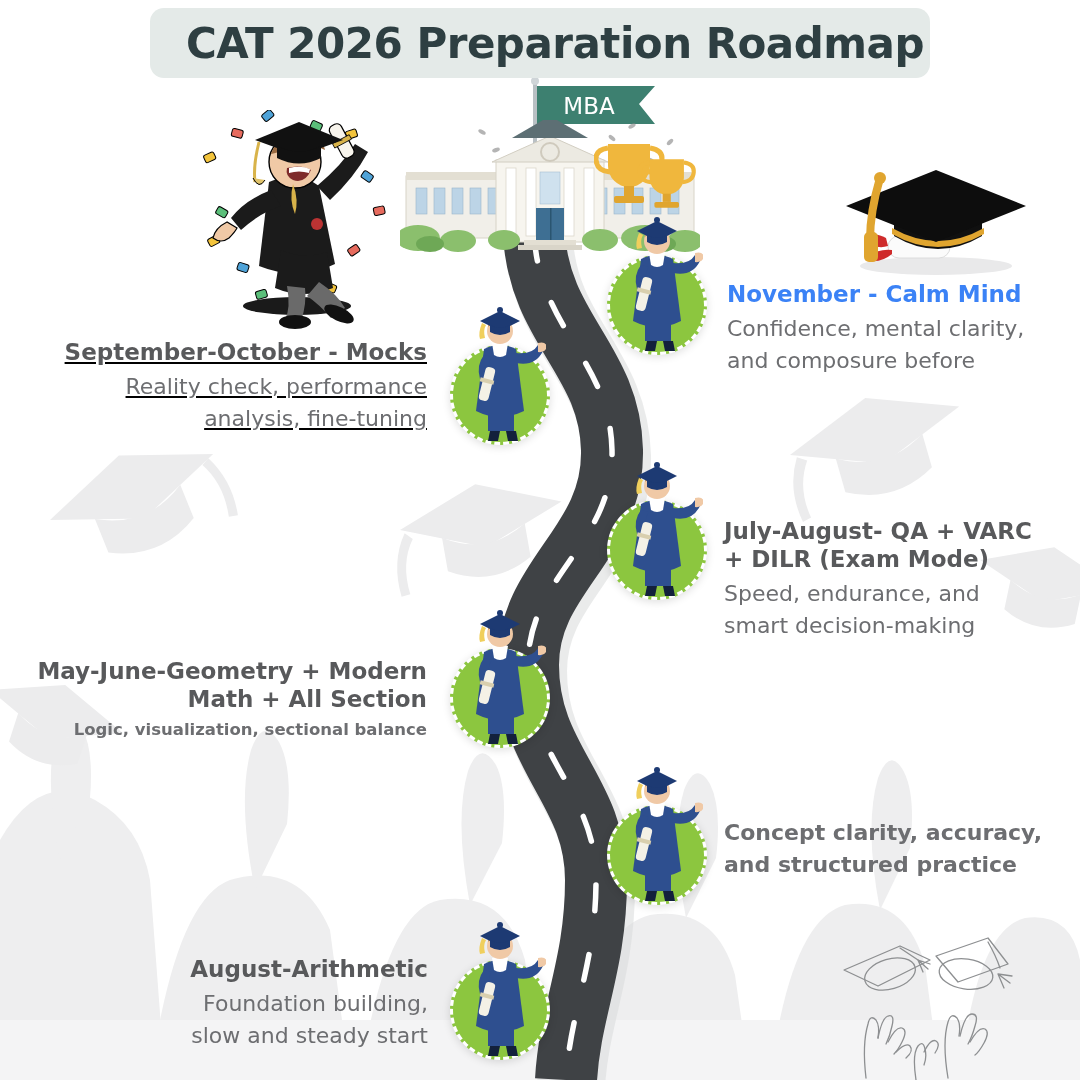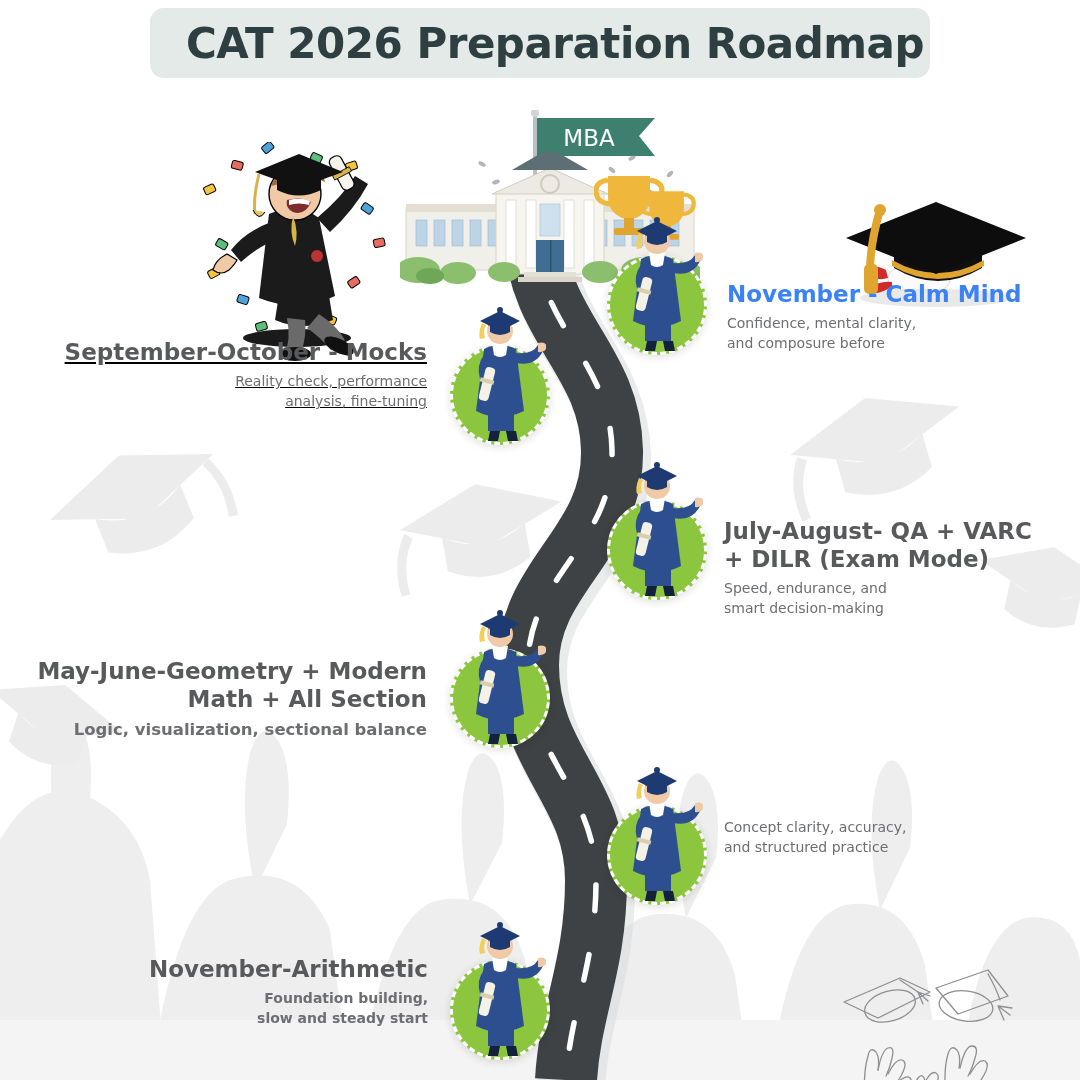--- a/index.html
+++ b/index.html
@@ -27,57 +27,57 @@
   .title-text {
     font-size:42px; font-weight:bold; color:#2e3f42;
     letter-spacing:-0.5px; white-space:nowrap;
     font-family:"DejaVu Sans", sans-serif;
   }
 
   
   .road-layer { position:absolute; inset:0; z-index:5; }
 
   
-  .art { position:absolute; z-index:20;margin-top:32px; }
+  .art { position:absolute; z-index:20; }
 
   
   .node {
     position:absolute; width:100px; height:100px; z-index:30;
   }
   .node .disc {
     position:absolute; inset:0; border-radius:50%;
     background:#8cc63f;
     border:3px dashed #ffffff;
     box-shadow:0 2px 9px rgba(0,0,0,.13);
   }
   .node .grad { position:absolute; left:4px; top:-40px; width:92px; height:140px; }
 
   
   .block { position:absolute; z-index:35; }
   .block .head {
     font-size:23px; font-weight:bold; color:#58595b;
     line-height:1.22; font-family:"DejaVu Sans", sans-serif;
   }
   .block .sub {
-    font-size:14px; color:#6d6e71; line-height:1.45; margin-top:5px;
+    font-size:22px; color:#6d6e71; line-height:1.45; margin-top:5px;
     font-family:"DejaVu Sans", sans-serif;
   }
   .block.right-align { text-align:right; }
   .block.left-align  { text-align:left; }
 
   .b-nov  { left:727px; top:280px;  width:330px; }
   .b-nov .head { color:#3b82f6; }
   .b-sep  { left:25px;  top:338px;  width:402px;text-decoration:underline; }
   .b-jul  { left:724px; top:517px;  width:350px; }
   .b-may  { left:0px;   top:657px;  width:427px; }
   .b-may .sub { font-size:16.5px; font-weight:bold; color:#6d6e71; }
   .b-mar  { left:724px; top:812px;  width:350px; }
-  .b-mar .sub { font-weight:normal; }
+  .b-mar .sub { font-weight:bold; }
   .b-feb  { left:120px; top:955px;  width:308px; }
-  .b-feb .sub { font-weight:bold; }
+  .b-feb .sub { font-weight:normal; }
 </style>
 </head>
 <body>
 
 <div id="stage">
 
   <div class="bg-layer">
     <svg class="bg-svg" viewBox="0 0 1080 1080">
 
       <g fill="#eeeeef">
@@ -508,17 +508,17 @@
   <div class="block b-jul left-align">
     <div class="head">July-August- QA + VARC<br>+ DILR (Exam Mode)</div>
     <div class="sub">Speed, endurance, and<br>smart decision-making</div>
   </div>
 
   <div class="block b-mar left-align">
     <div class="sub">Concept clarity, accuracy,<br>and structured practice</div>
   </div>
 
   <div class="block b-feb right-align">
-    <div class="head">November-Arithmetic</div>
+    <div class="head">August-Arithmetic</div>
     <div class="sub">Foundation building,<br>slow and steady start</div>
   </div>
 
 </div>
 
 </body></html>

